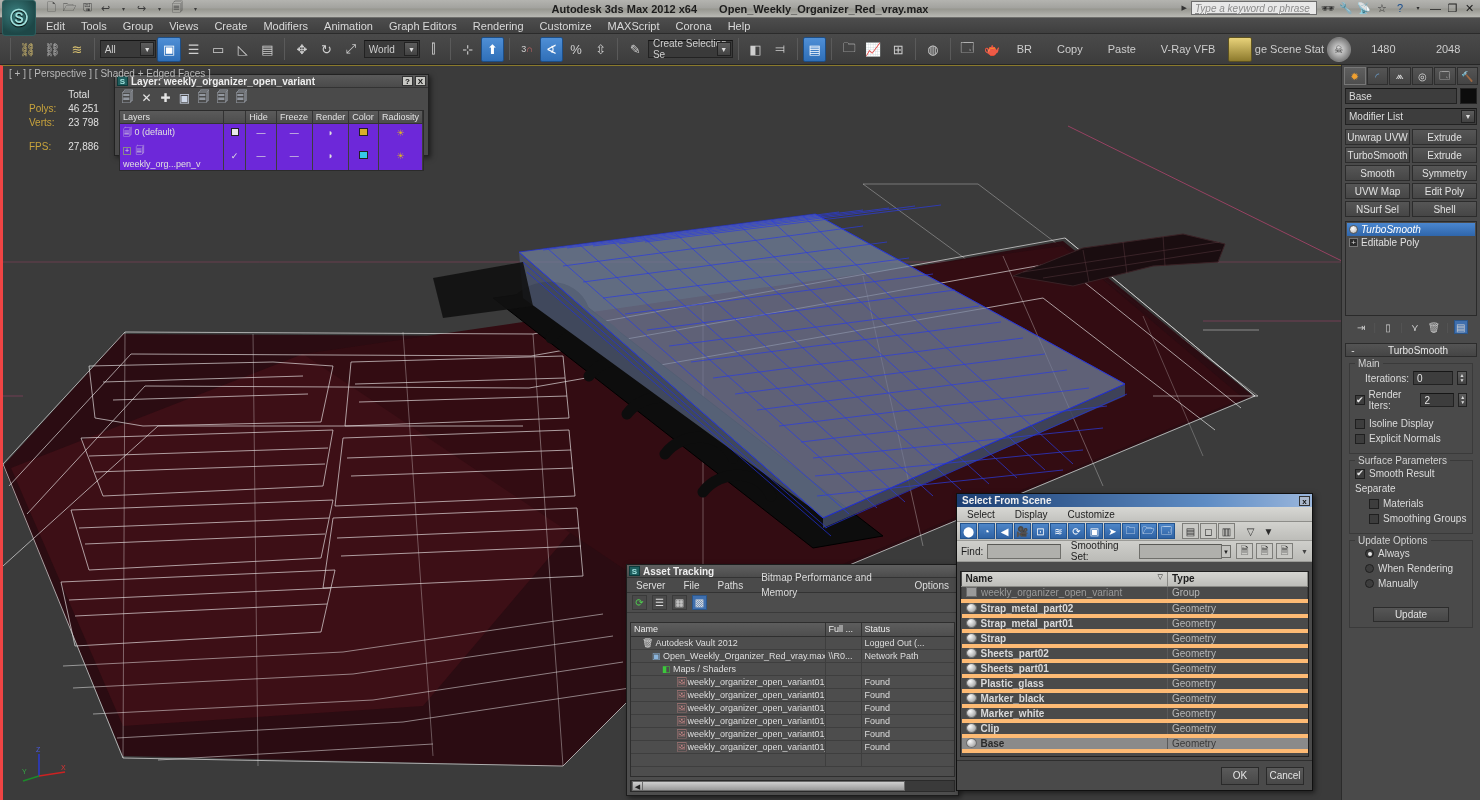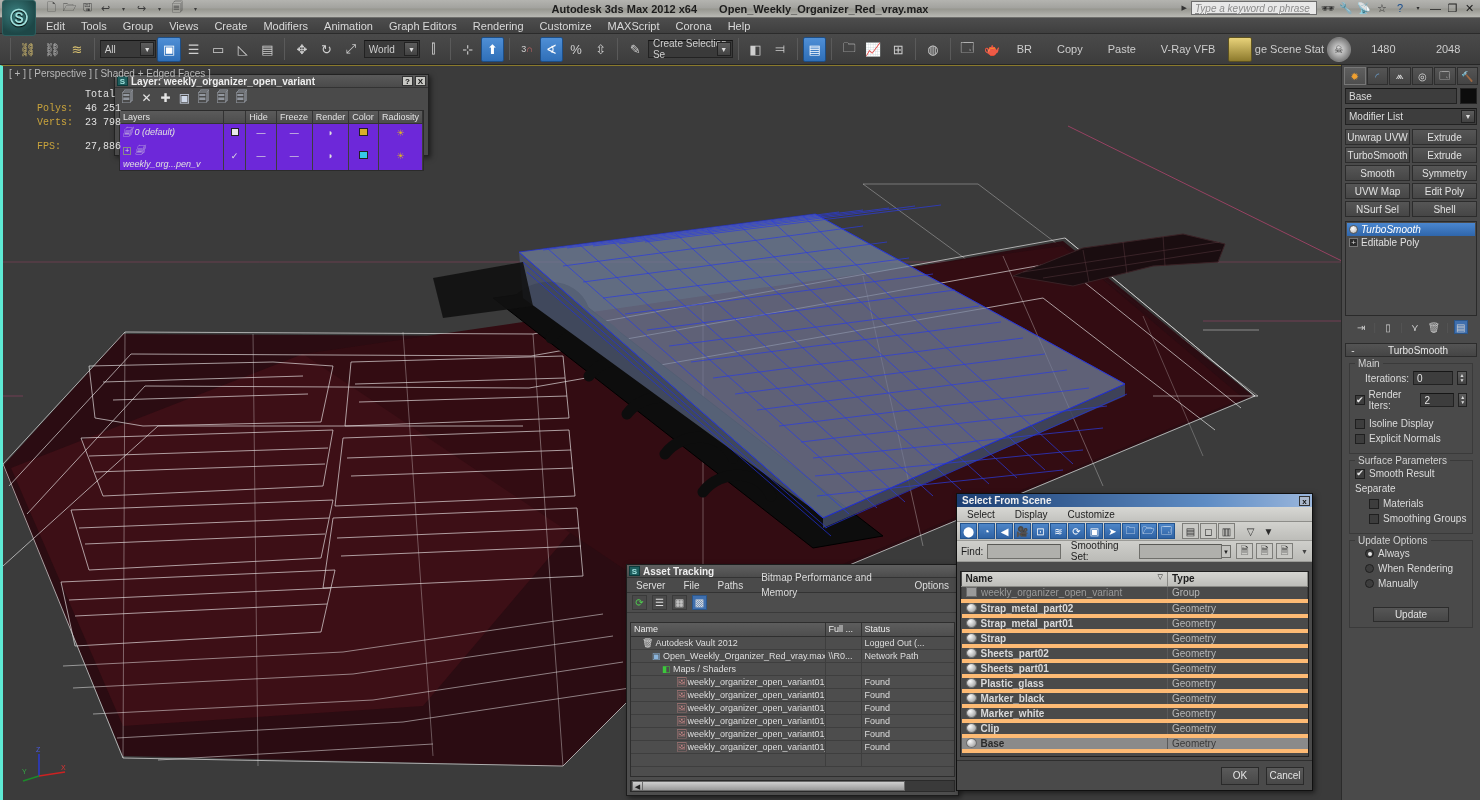--- a/index.html
+++ b/index.html
@@ -77,30 +77,29 @@
     background: linear-gradient(to bottom,#5d5d5d,#424242); border:1px solid #222;
     display:flex;align-items:center;justify-content:center; font-size:7px; color:#ddd;
   }
   .tlabel { font-size: 11px; color: #cdcdcd; padding: 0 12px; white-space: nowrap; }
   .tnum { font-size: 11px; color: #cdcdcd; width: 68px; text-align: center; }
 
   
   .viewport {
     position: absolute; left: 0; top: 65px; width: 1341px; height: 735px;
     background: #3b3b3b; overflow: hidden;
-    border-left: 3px solid #5eead4; border-top: 1px solid #8a7a2c;
+    border-left: 3px solid #ef4444; border-top: 1px solid #8a7a2c;
   }
   .vp-label {
     position: absolute; left: 6px; top: 2px; font-size: 10px; color: #b9b9b9; z-index: 5;
     white-space: nowrap;
   }
   .vp-stats {
-    position: absolute; left: 34px; top: 22px; z-index: 4; font-size: 10px; color: #c8a33c;
+    position: absolute; left: 26px; top: 22px; z-index: 4; font-size: 10px; color: #c8a33c;
     line-height: 14px;
-    font-family: Liberation Mono, monospace;
   }
   .vp-stats table { border-collapse: collapse; }
   .vp-stats td { padding: 0 4px 0 0; font-size: 10px; color: #c8a33c; }
   .vp-stats td.val { color: #e0e0e0; padding-left: 8px; text-align: center; }
   .vp-stats .hdr { color: #e0e0e0; padding-left: 8px; }
   .vp-axis { position: absolute; left: 18px; bottom: 18px; width: 50px; height: 40px; z-index: 5; }
 
   
   .dlg { position: absolute; background: #444; border: 1px solid #1c1c1c;
          box-shadow: 2px 2px 5px rgba(0,0,0,.5); }
@@ -127,21 +126,21 @@
             font-size: 12px; color: #cfd8e8; }
   .lay-grid { margin: 2px 4px 4px 4px; border: 1px solid #2b2b2b; background: #6d28d9; }
   .lay-grid table { width: 100%; border-collapse: collapse; }
   .lay-grid th {
     font-size: 9px; font-weight: normal; color: #e2e2e2; text-align: left;
     background: linear-gradient(to bottom,#5b5b5b,#4d4d4d);
     border-right: 1px solid #333; border-bottom: 1px solid #333; padding: 1px 3px; height:12px;
   }
   .lay-grid td { font-size: 9px; color: #e0e0e0; border-right: 1px solid #3d3d3d;
                  padding: 1px 3px; height: 13px; text-align:center; }
-  .lay-grid td.nm { text-align: left; font-style: italic; }
+  .lay-grid td.nm { text-align: left; }
   .swatch { display:inline-block; width:9px; height:8px; border:1px solid #222; }
 
   
   #assetDlg { left: 626px; top: 564px; width: 333px; height: 232px; background:#4d4d4d; }
   #assetDlg .dlg-cap { background: linear-gradient(to bottom,#5f5f5f,#4c4c4c); border-bottom:1px solid #333;}
   .at-tools { height: 20px; display:flex; align-items:center; gap:5px; padding-left:5px;
               background:#4d4d4d; border-bottom:1px solid #3a3a3a; }
   .at-ic { width: 15px; height: 15px; border:1px solid #3a3a3a; background:#4a4a4a;
            display:flex;align-items:center;justify-content:center;font-size:10px;color:#ddd; }
   .at-ic.on { background:#3f6fae; border-color:#2b5588; }

